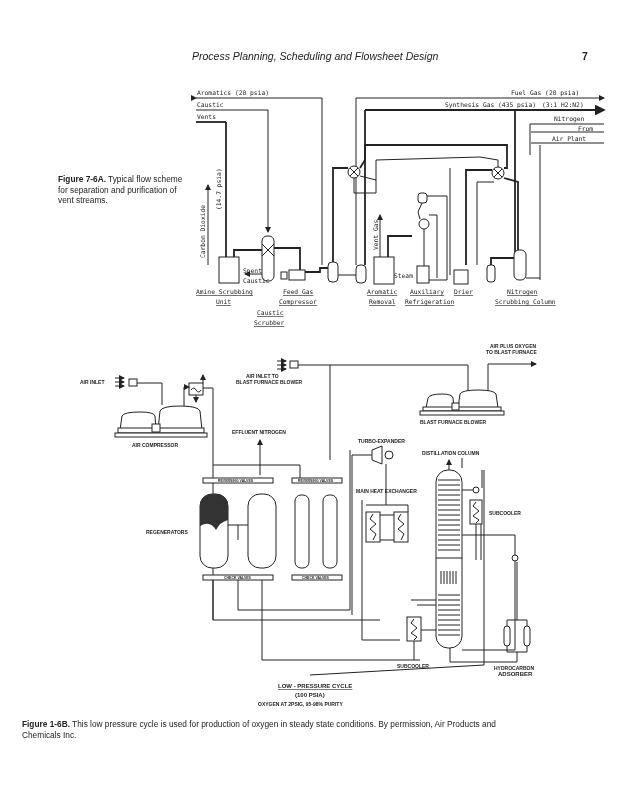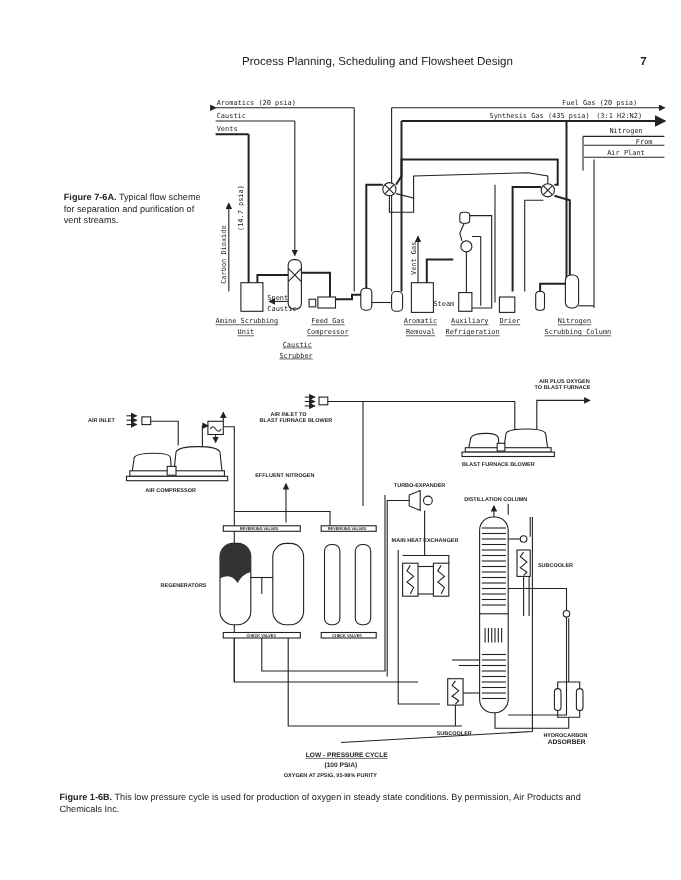--- a/index.html
+++ b/index.html
@@ -1,23 +1,23 @@
 <!DOCTYPE html>
 <html><head>
 <meta charset="utf-8">
 <style>
   html, body { margin: 0; padding: 0; background: #ffffff; }
   body { width: 619px; height: 800px; position: relative; overflow: hidden; font-family: "Liberation Sans", sans-serif; color: #1a1a1a; }
   .hdr { position: absolute; top: 50px; font-size: 10.5px; color: #222; }
-  #running-title { left: 220px; }
+  #running-title { left: 192px; font-style: italic; }
   #page-num { left: 582px; font-weight: bold; }
   .caption { position: absolute; font-size: 8.3px; line-height: 10.5px; color: #222; }
   .caption b { font-weight: bold; }
   #cap-a { left: 58px; top: 174px; width: 135px; }
-  #cap-b { left: 54px; top: 719px; width: 488px; }
+  #cap-b { left: 22px; top: 719px; width: 488px; }
   svg { position: absolute; left: 0; top: 0; }
   .ln { stroke: #222; stroke-width: 1; fill: none; }
   .lnh { stroke: #222; stroke-width: 1.8; fill: none; }
   .eq { stroke: #222; stroke-width: 1; fill: #fff; }
   .t { font-family: "DejaVu Sans Mono", monospace; font-size: 6.3px; fill: #222; }
   .ts { font-family: "Liberation Sans", sans-serif; font-size: 5px; fill: #222; font-weight: bold; }
   .tu { text-decoration: underline; }
 </style>
 </head>
 <body>

